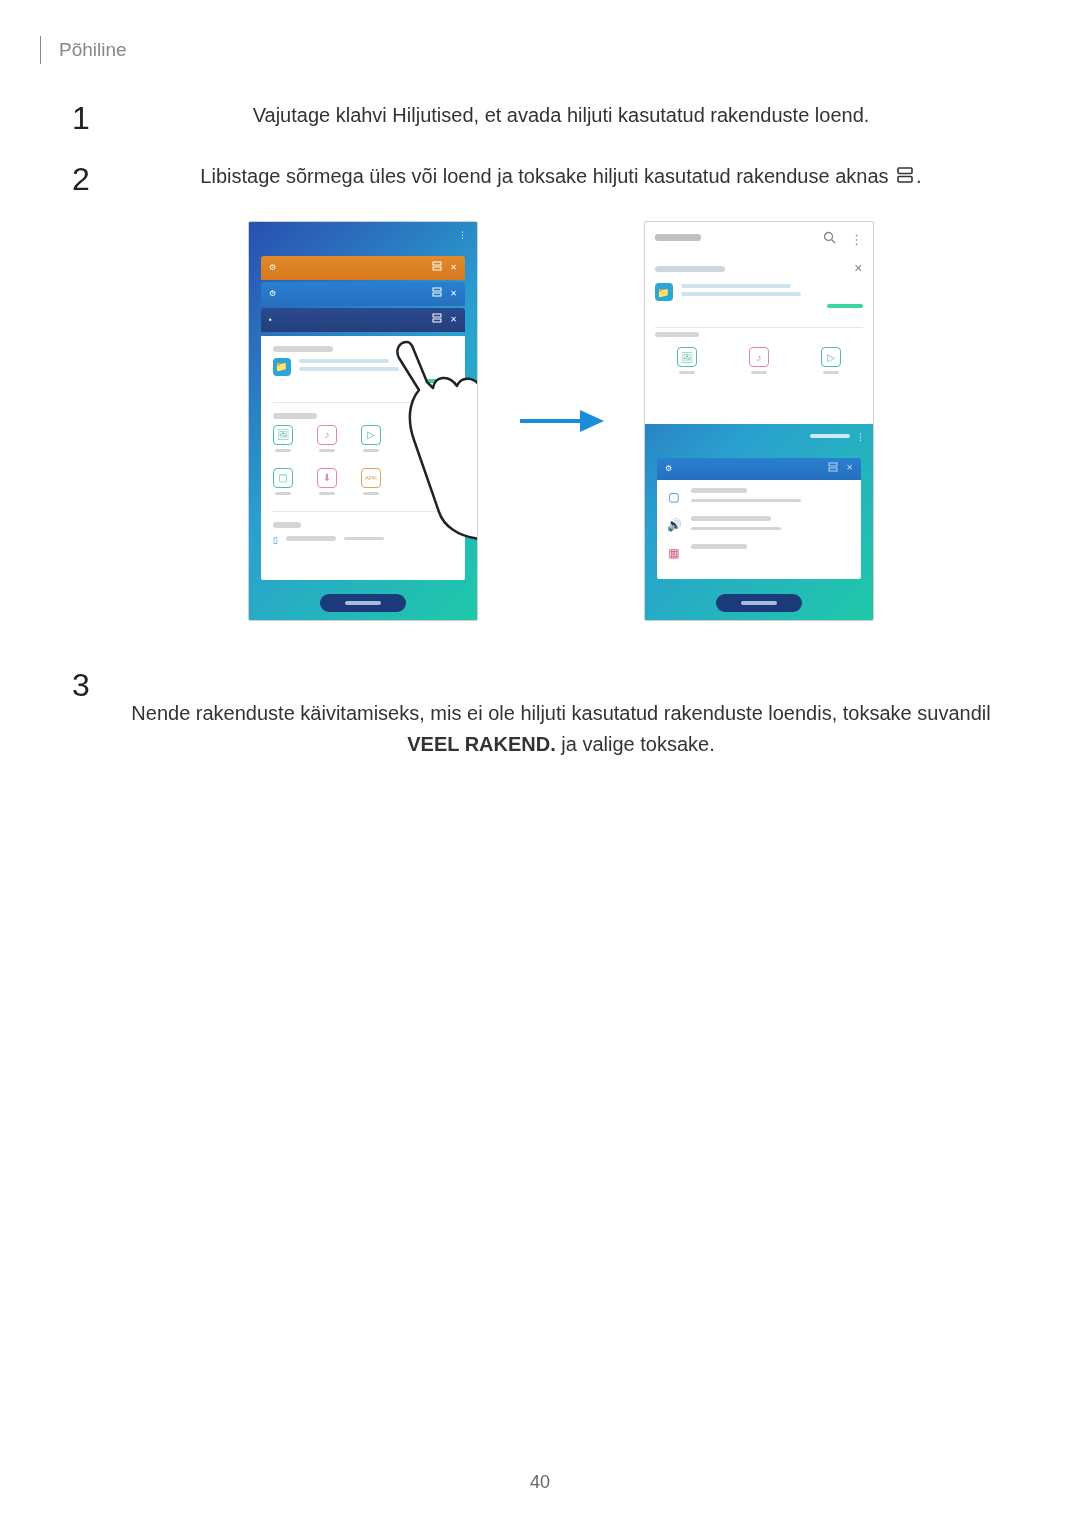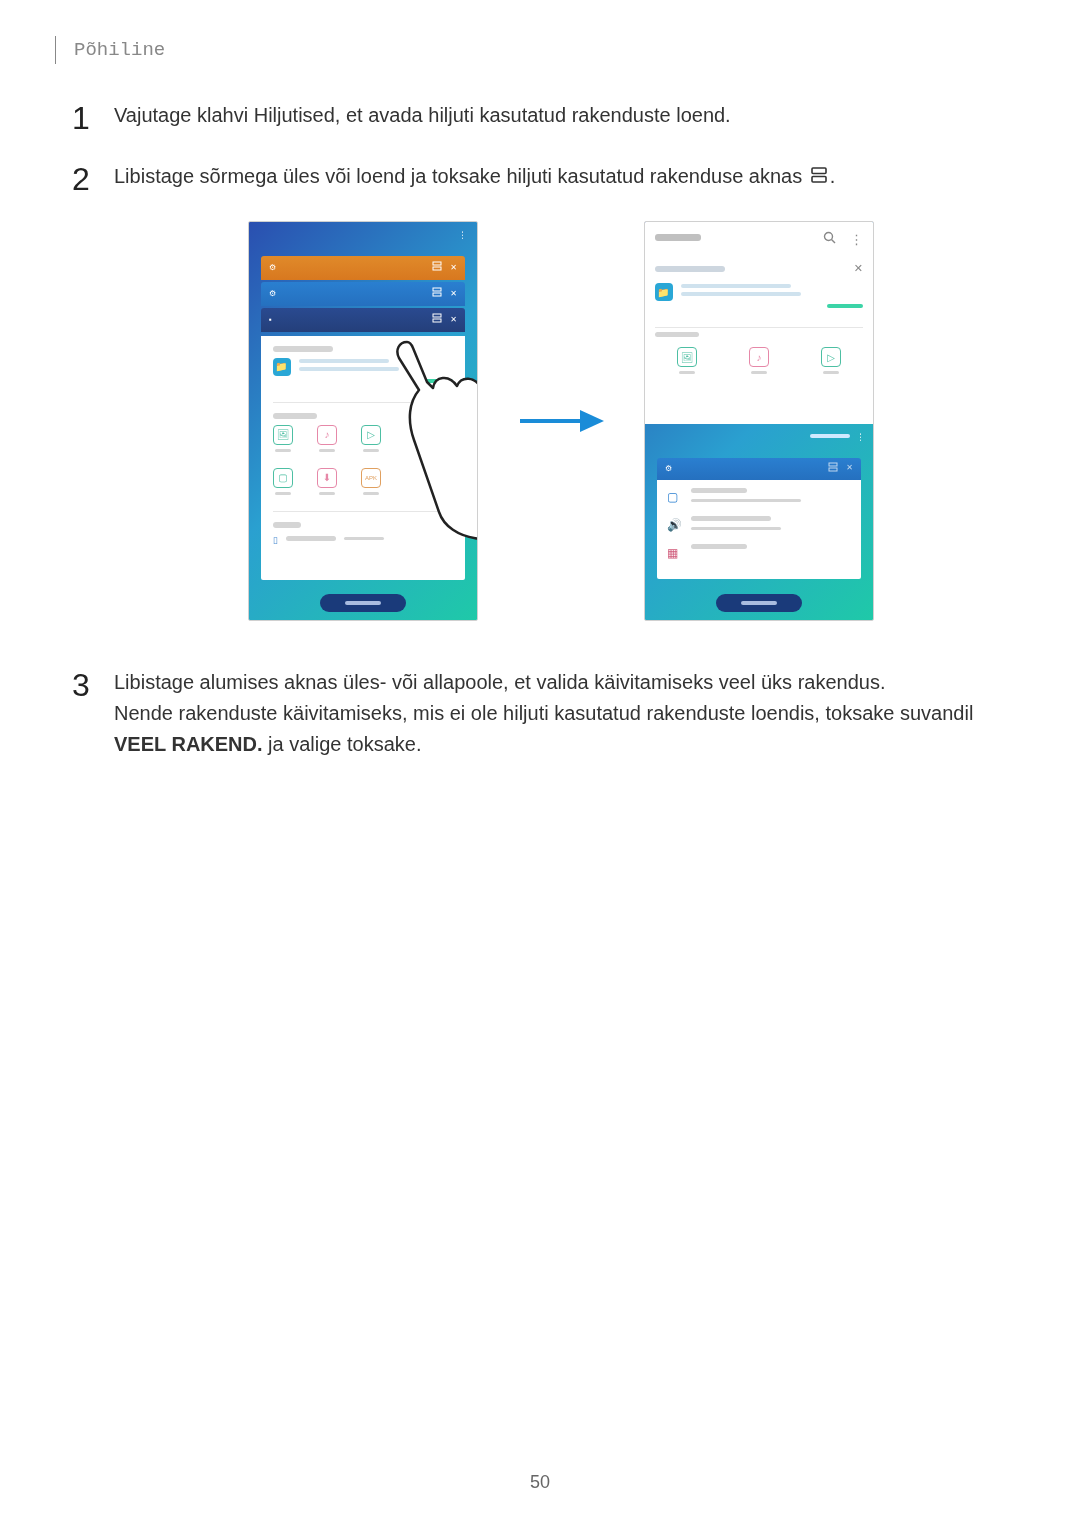--- a/index.html
+++ b/index.html
@@ -7,26 +7,25 @@
     font-family: Arial, Helvetica, sans-serif;
     width: 1080px;
     height: 1527px;
     background: #fff;
     position: relative;
     color: #333;
   }
   .breadcrumb-wrap {
     position: absolute;
     top: 36px;
-    left: 55px;
+    left: 40px;
     display: flex;
     align-items: center;
     color: #888;
     font-size: 19px;
-    font-family: Liberation Mono, monospace;
   }
   .breadcrumb-divider {
     width: 1px;
     height: 28px;
     background: #888;
     margin-right: 18px;
   }
   .content {
     position: absolute;
     top: 100px;
@@ -35,20 +34,21 @@
   }
   h2.section-title {
     color: #2f78b5;
     font-size: 34px;
     font-weight: 700;
     margin-bottom: 36px;
   }
   ol.steps {
     list-style: none;
     counter-reset: step;
+    text-align: center;
   }
   ol.steps > li {
     counter-increment: step;
     position: relative;
     padding-left: 42px;
     margin-bottom: 30px;
     font-size: 20px;
     line-height: 1.55;
   }
   ol.steps > li::before {
@@ -399,20 +399,19 @@
             </div>
           </div>
           <div class="pill-btn">
               <span class="t"></span>
             </div>
         </div>
       </div>
     </li>
 
     <li>
-      <span>Libistage alumises aknas üles- või allapoole, et valida käivitamiseks veel üks rakendus.</span>
       <br>
       <span>Nende rakenduste käivitamiseks, mis ei ole hiljuti kasutatud rakenduste loendis, toksake suvandil </span><span class="bold">VEEL RAKEND.</span><span> ja valige toksake.</span>
     </li>
   </ol>
 </div>
 
-<div class="page-num">50</div>
+<div class="page-num">40</div>
 
 </body></html>

